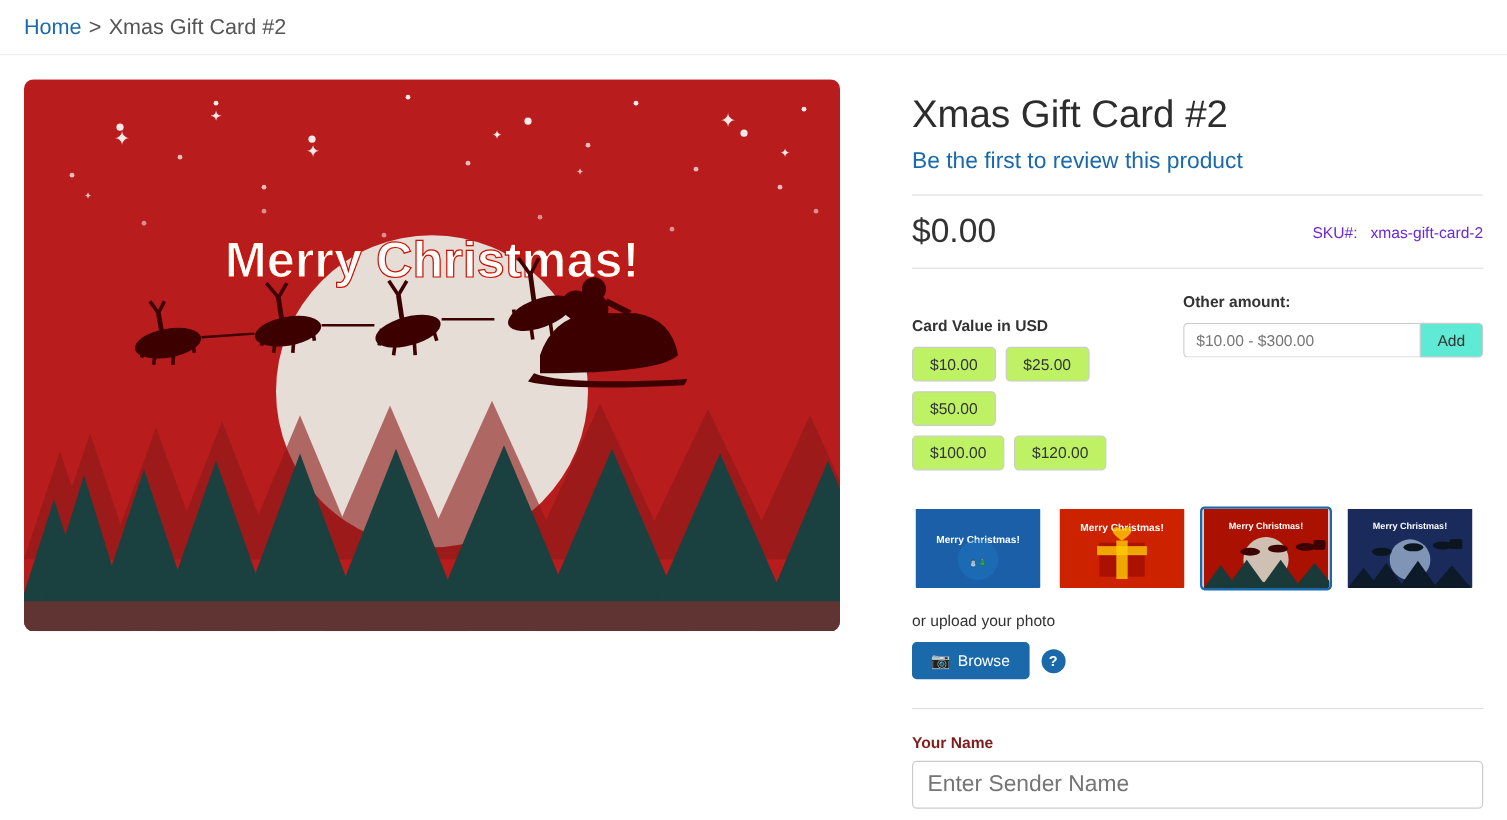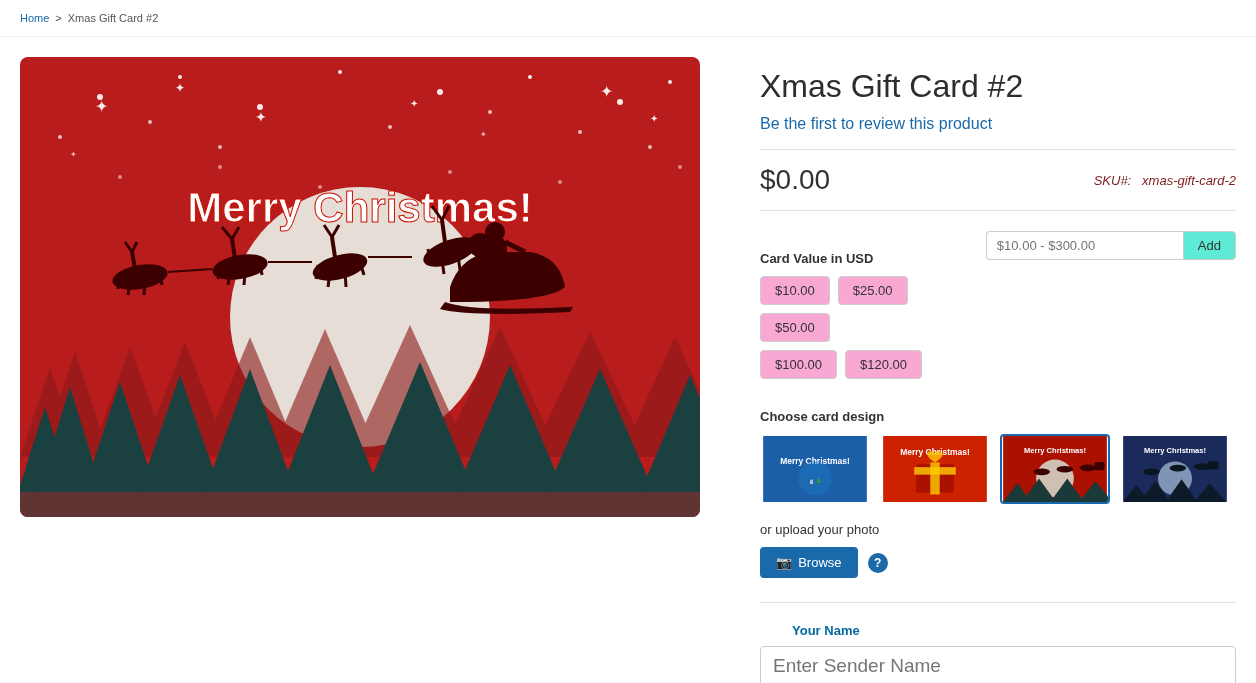--- a/index.html
+++ b/index.html
@@ -1,20 +1,20 @@
 <!DOCTYPE html>
 <html><head>
   <meta charset="utf-8">
   <style>
     * { box-sizing: border-box; margin: 0; padding: 0; }
     body { font-family: Arial, sans-serif; background: #fff; color: #333; font-size: 14px; }
 
     .breadcrumb {
       padding: 12px 20px;
-      font-size: 11px;
+      font-size: 18px;
       color: #555;
       display: flex;
       align-items: center;
       gap: 6px;
       border-bottom: 1px solid #eee;
     }
     .breadcrumb a { color: #1a6aab; text-decoration: none; }
 
     .page-layout {
       display: flex;
@@ -48,21 +48,21 @@
       font-size: 32px;
       font-weight: 300;
       color: #2d2d2d;
       margin-bottom: 10px;
       line-height: 1.2;
     }
 
     .review-link {
       color: #1a6aab;
       text-decoration: none;
-      font-size: 16px;
+      font-size: 19px;
       display: block;
       margin-bottom: 16px;
     }
 
     .divider {
       border: none;
       border-top: 1px solid #e0e0e0;
       margin: 14px 0;
     }
 
@@ -76,41 +76,41 @@
     .price {
       font-size: 28px;
       font-weight: 400;
       color: #333;
     }
 
     .sku-block {
       font-size: 13px;
       color: #666;
     }
-    .sku-block span { color: #7f1d1d; font-style: italic; }
+    .sku-block span { color: #6d28d9; }
 
     .section-label {
       font-size: 13px;
       font-weight: 600;
       color: #333;
       margin-bottom: 10px;
     }
 
     .card-value-section { margin-top: 20px; }
 
     .value-buttons-row {
       display: flex;
       gap: 8px;
       flex-wrap: wrap;
       margin-bottom: 8px;
     }
 
     .value-btn {
       border: 1px solid #ccc;
-      background: #f9a8d4;
+      background: #bef264;
       color: #333;
       padding: 6px 14px;
       border-radius: 4px;
       cursor: pointer;
       font-size: 13px;
       transition: all 0.15s;
     }
 
     .other-amount-section {
       margin-top: 0;
@@ -227,23 +227,22 @@
       gap: 20px;
     }
 
     .name-field {
       flex: 1;
     }
 
     .name-field-label {
       font-size: 13px;
       font-weight: 600;
-      color: #0369a1;
+      color: #7f1d1d;
       margin-bottom: 8px;
-      margin-left: 32px;
     }
 
     .name-input {
       width: 100%;
       border: 1px solid #ccc;
       border-radius: 4px;
       padding: 8px 12px;
       font-size: 19px;
       color: #999;
       outline: none;
@@ -422,29 +421,29 @@
           <button class="value-btn">$10.00</button>
           <button class="value-btn">$25.00</button>
           <button class="value-btn">$50.00</button>
         </div>
         <div class="value-buttons-row">
           <button class="value-btn">$100.00</button>
           <button class="value-btn">$120.00</button>
         </div>
       </div>
       <div class="col-right other-amount-section">
+        <div class="section-label">Other amount:</div>
         <div class="other-amount-row">
           <input type="text" class="other-amount-input" placeholder="$10.00 - $300.00" style="">
           <button class="add-btn">Add</button>
         </div>
       </div>
     </div>
 
     <div class="card-design-section">
-      <div class="section-label">Choose card design</div>
       <div class="design-thumbnails">
 
         <div class="design-thumb">
           <svg viewBox="0 0 110 70" xmlns="http://www.w3.org/2000/svg">
             <rect width="110" height="70" fill="#1a5fa8"></rect>
             <text x="55" y="30" font-family="Arial" font-weight="bold" font-size="9" fill="white" text-anchor="middle">Merry Christmas!</text>
             <circle cx="55" cy="45" r="18" fill="#1e7ac2" opacity="0.4"></circle>
             <text x="55" y="50" font-family="Arial" font-size="6" fill="white" text-anchor="middle" opacity="0.8">⛄🎄</text>
           </svg>
         </div>

